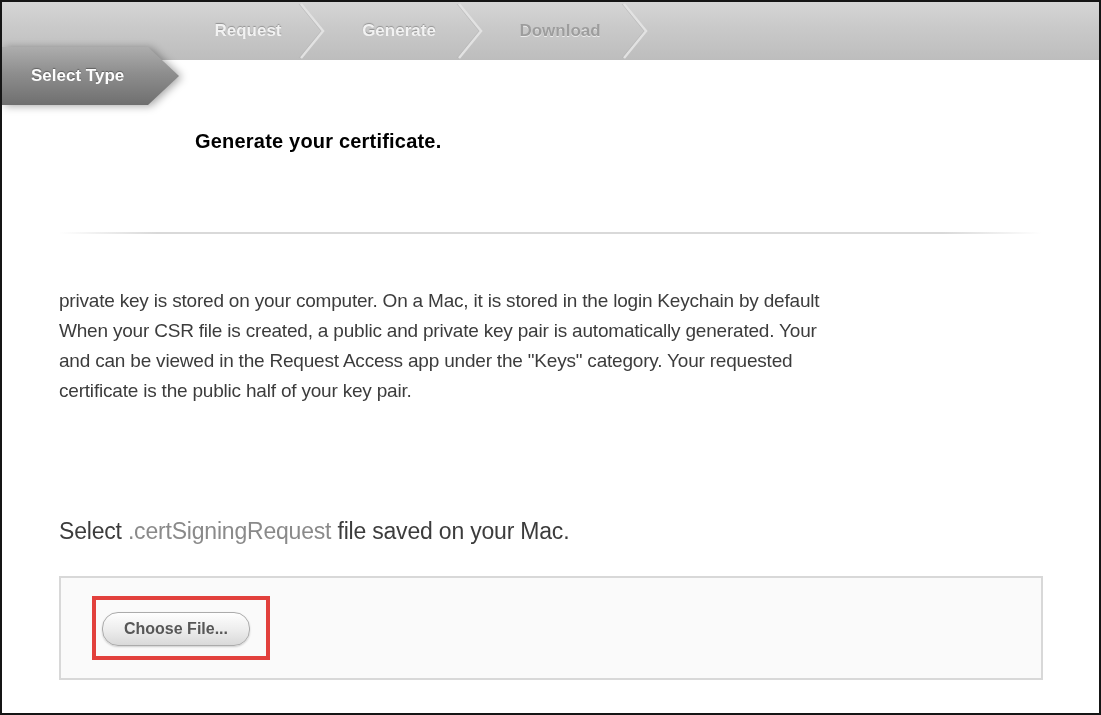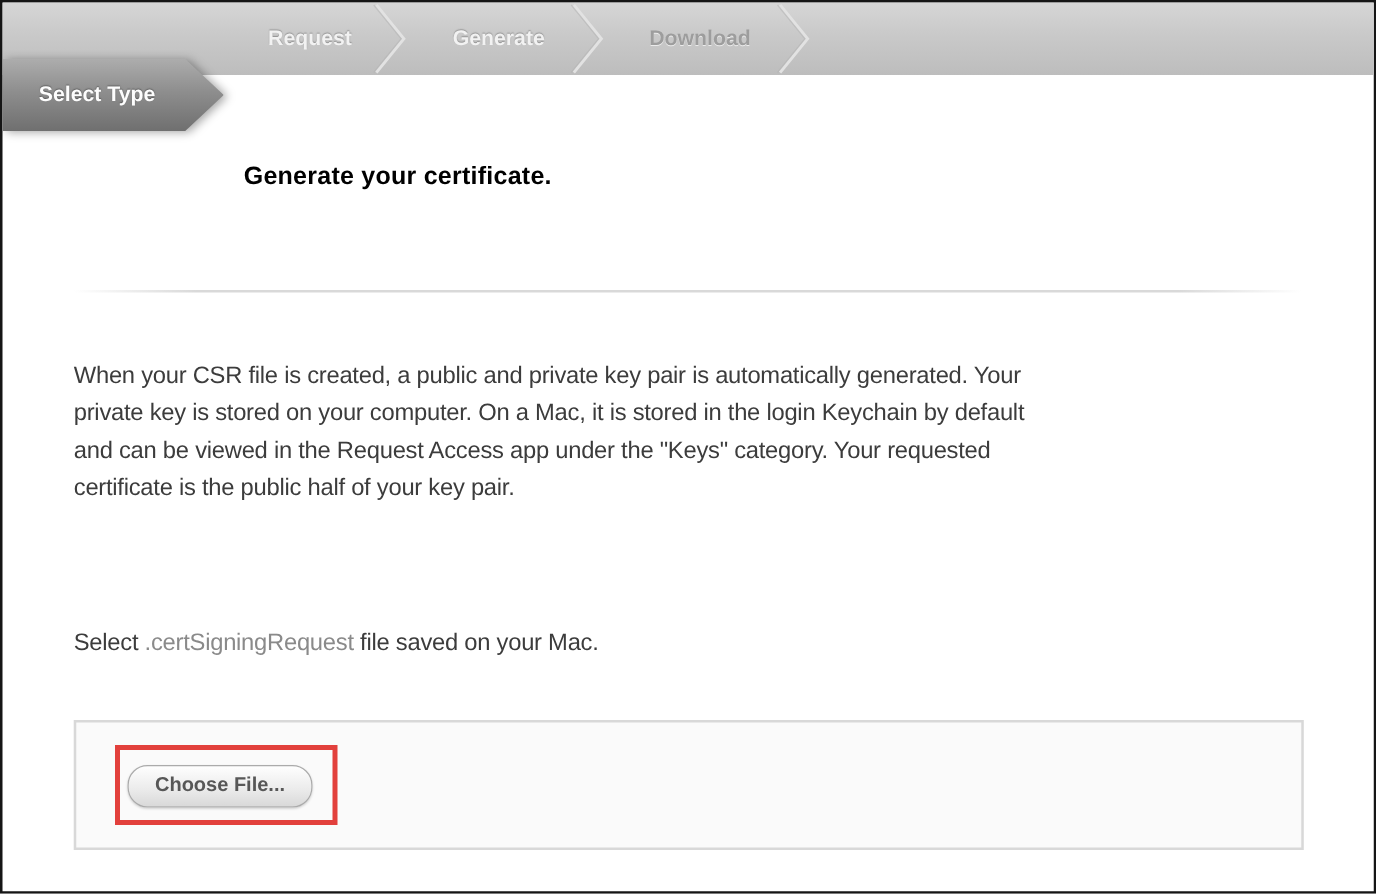--- a/index.html
+++ b/index.html
@@ -62,22 +62,22 @@
     position:absolute; left:57px; right:58px; top:230px; height:2px;
     background:linear-gradient(90deg,rgba(217,217,217,0) 0%,#d9d9d9 10%,#d9d9d9 90%,rgba(217,217,217,0) 100%);
   }
 
   .body-par { position:absolute; left:57px; top:284px; color:#3c3c3c;
     font-size:19px; line-height:30px; letter-spacing:-0.2px; }
   .body-par div { white-space:nowrap; }
 
   .upload-head { position:absolute; left:57px; top:466px;
     font-size:19px; font-weight:bold; color:#111; }
-  .upload-sub  { position:absolute; left:57px; top:502px;
-    font-size:19px; color:#3c3c3c; letter-spacing:-0.2px; white-space:nowrap; }
+  .upload-sub  { position:absolute; left:57px; top:516px;
+    font-size:23px; color:#3c3c3c; letter-spacing:-0.2px; white-space:nowrap; }
   .upload-sub .file { color:#8a8a8a; }
 
   .upload-box {
     position:absolute; left:57px; top:574px; width:984px; height:104px;
     background:#fafafa; border:2px solid #d8d8d8;
   }
   .annotation {
     position:absolute; left:31px; top:18px; width:178px; height:64px;
     border:4px solid #e2403c; pointer-events:none;
   }
@@ -121,22 +121,22 @@
       <polyline points="1,2 23,29 1,56" fill="none" stroke="#b2b2b2" stroke-width="1" opacity="0.5"></polyline>
     </svg>
   </div>
 
 
   <h1 class="page-title">Generate your certificate.</h1>
 
   <div class="divider"></div>
 
   <div class="body-par">
+    <div>private key is stored on your computer. On a Mac, it is stored in the login Keychain by default</div>
     <div>When your CSR file is created, a public and private key pair is automatically generated. Your</div>
-    <div>private key is stored on your computer. On a Mac, it is stored in the login Keychain by default</div>
     <div>and can be viewed in the Request Access app under the "Keys" category. Your requested</div>
     <div>certificate is the public half of your key pair.</div>
   </div>
 
   <div class="upload-sub">
     <span>Select </span><span class="file">.certSigningRequest</span><span> file saved on your Mac.</span>
   </div>
 
   <div class="upload-box">
     <button class="choose-btn">Choose File...</button>

